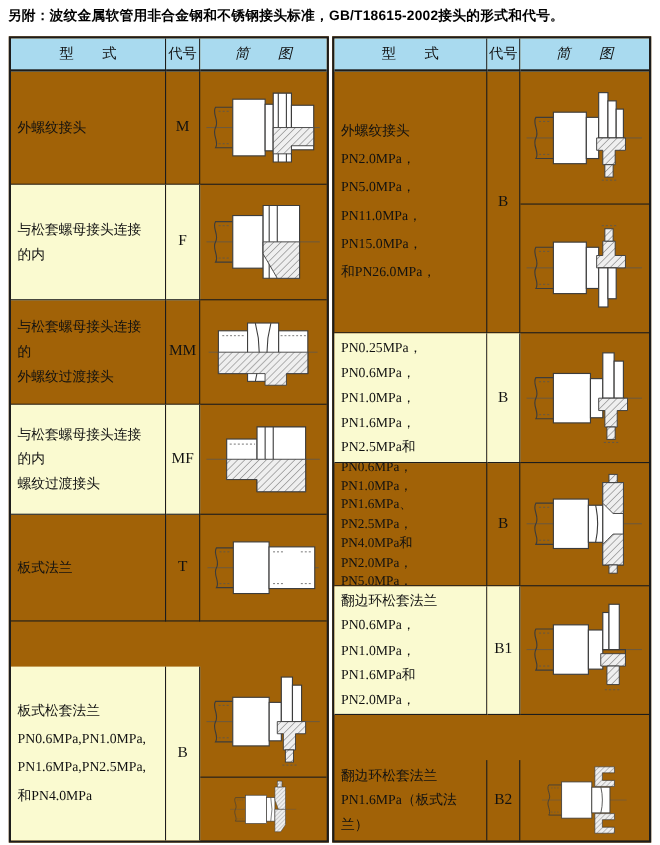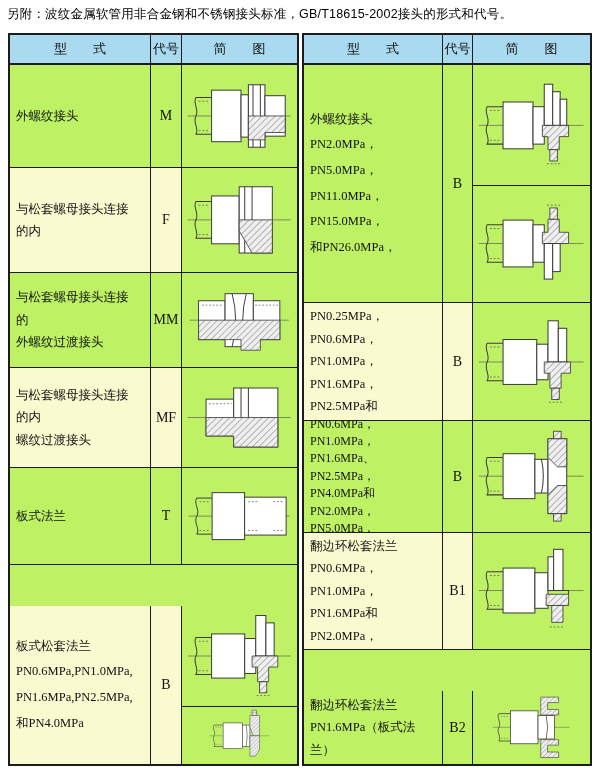--- a/index.html
+++ b/index.html
@@ -5,33 +5,33 @@
   html,body{margin:0;padding:0;}
   body{
     width:600px;height:768px;position:relative;overflow:hidden;
     background:#ffffff;
     font-family:"Liberation Serif","DejaVu Serif",serif;
     color:#111;
   }
   .title{
     position:absolute;left:7px;top:6px;width:588px;
     font-family:"Liberation Sans","DejaVu Sans",sans-serif;
-    font-weight:normal;font-size:12.5px;letter-spacing:.2px;color:#000;
+    font-weight:bold;font-size:12.5px;letter-spacing:.2px;color:#000;
   }
   .tbl{
-    position:absolute;display:grid;background:#bef264;
+    position:absolute;display:grid;background:#a16207;
     border:2px solid var(--border,#1c1c1c);
     box-sizing:border-box;
   }
   .cell{
     border-right:1px solid var(--border,#1c1c1c);
     border-bottom:1px solid var(--border,#1c1c1c);
     box-sizing:border-box;overflow:hidden;
   }
-  .last-col{border-right:none;}
+  .last-col{border-right:none;font-style:italic;}
   .last-row{border-bottom:none;margin-top:41px;}
   .hd{
     background:var(--header-bg,#a9daef);
     display:flex;align-items:center;justify-content:center;
     font-size:13px;border-bottom-width:2px;
   }
   .hl{background:var(--highlight-bg,#fafad0);}
   .type{
     display:flex;align-items:center;
     padding:4px 20px 4px 6px;

